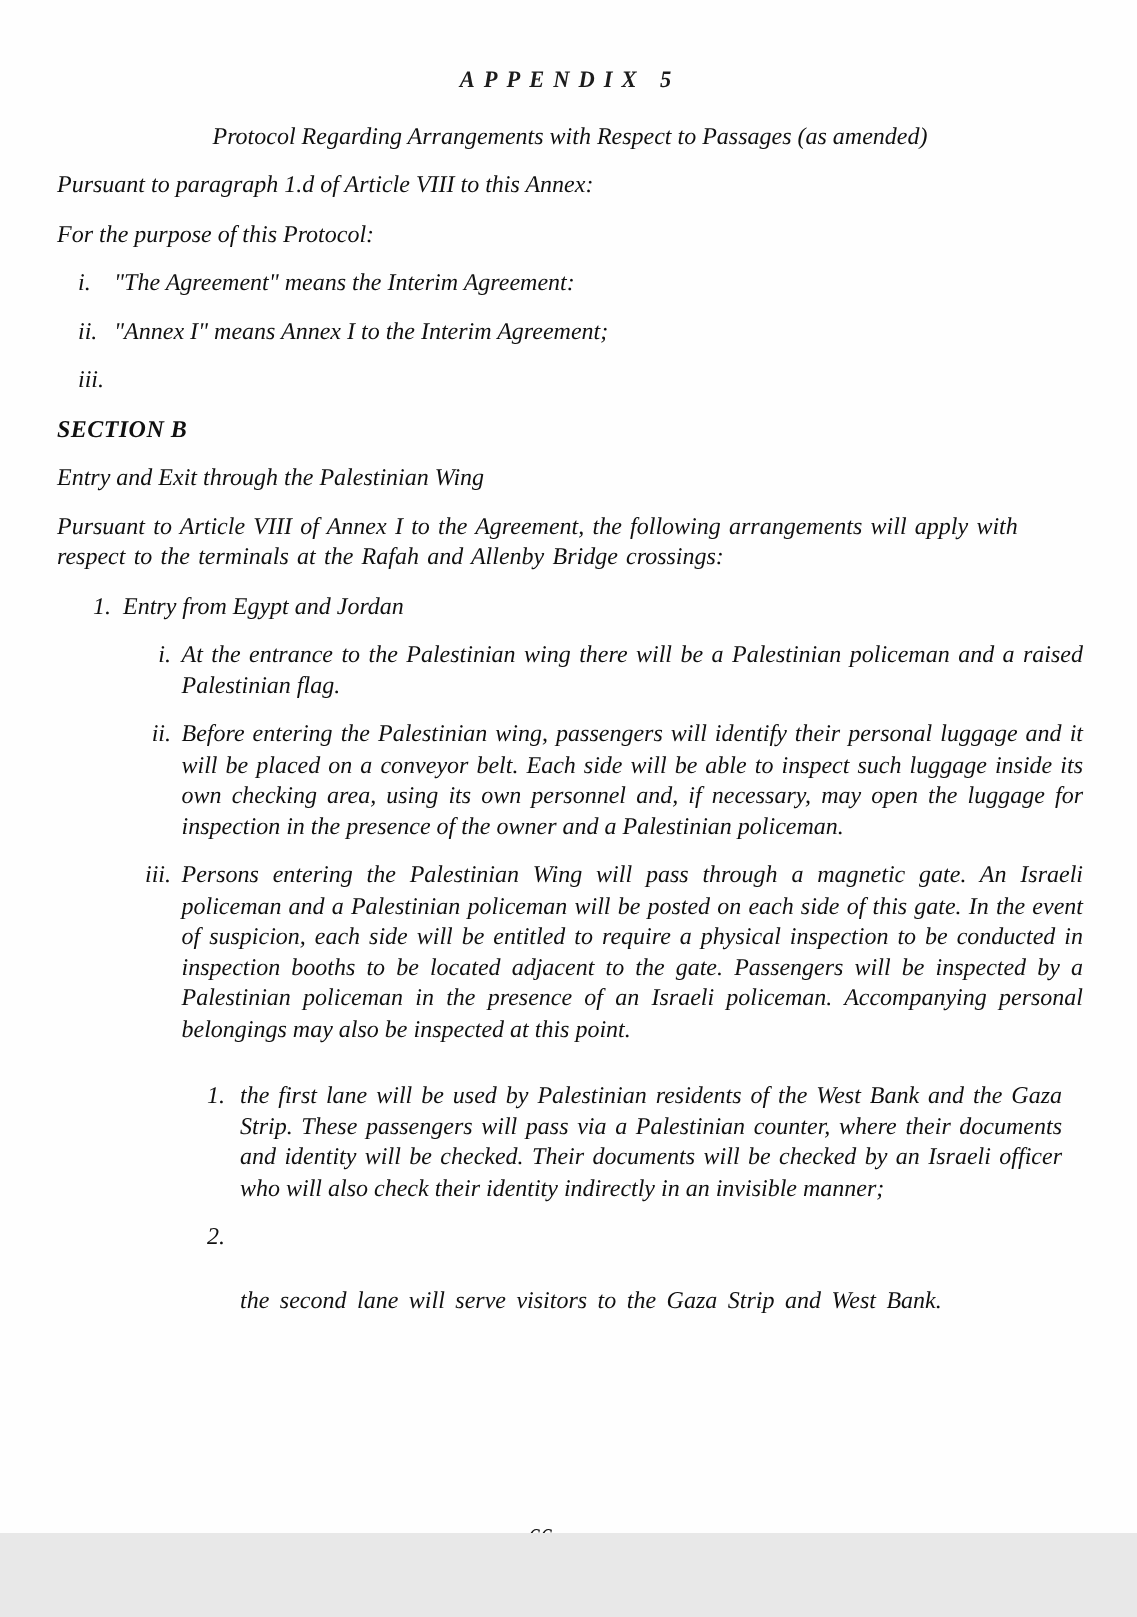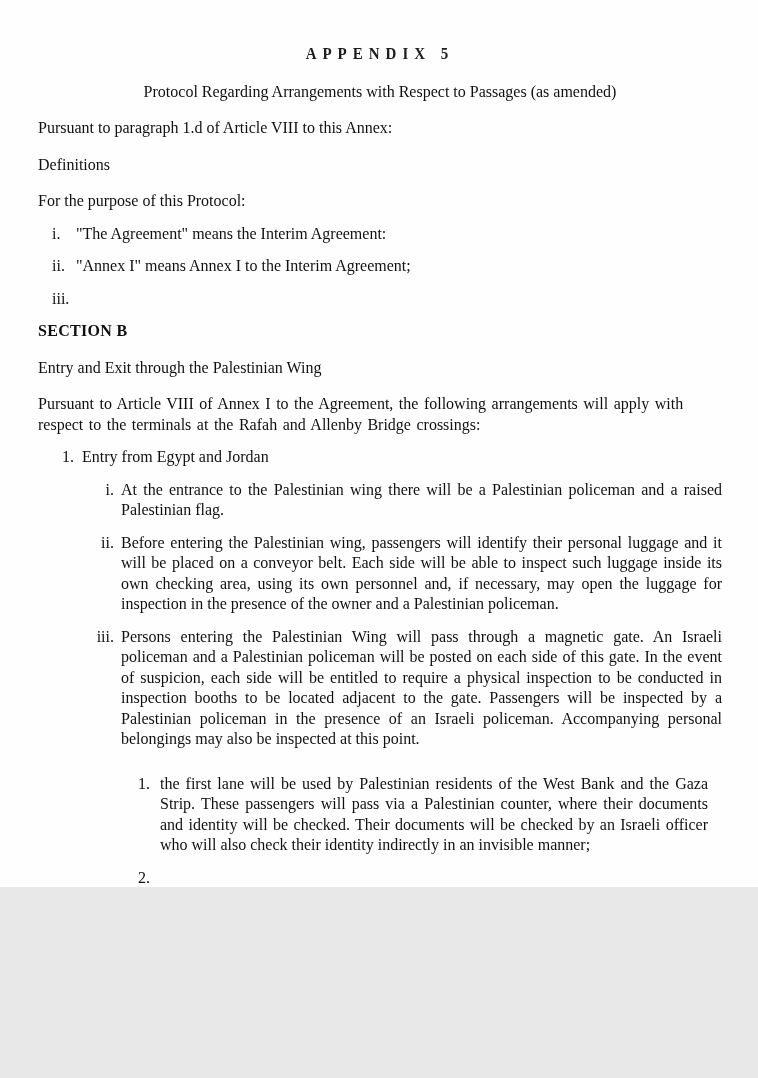--- a/index.html
+++ b/index.html
@@ -3,47 +3,48 @@
 <meta charset="utf-8">
 <style>
   html, body {
     margin: 0;
     padding: 0;
     background: #e8e8e8;
   }
   .page {
     position: relative;
     width: 758px;
-    height: 887px;
+    height: 1022px;
     margin: 0 auto;
     background: #fefefe;
     color: #101010;
     font-family: "Liberation Serif", "DejaVu Serif", serif;
     font-size: 16px;
     line-height: 20.5px;
     box-sizing: border-box;
     padding: 44px 36px 0 38px;
     overflow: hidden;
+    font-style: italic;
   }
   .appendix-header {
     text-align: center;
     font-weight: 700;
     font-size: 15px;
     letter-spacing: 6px;
     color: #1c1c1c;
     filter: blur(0.45px);
     transform: scaleY(1.05);
     margin: 0 0 17px 0;
   }
   .doc-title {
     text-align: center;
     margin: 0 0 12px 0;
   }
   .para {
-    margin: 16px 0 12px 0;
+    margin: 0 0 12px 0;
   }
   .section-heading {
     font-weight: 700;
     margin: 0 0 12px 0;
     letter-spacing: 0.3px;
   }
   .wide-space { word-spacing: 1.5px; }
 
   
   .list-a-item {
@@ -113,21 +114,20 @@
 
 <div class="page">
 
   <div class="appendix-header">APPENDIX 5</div>
 
   <div class="doc-title">Protocol Regarding Arrangements with Respect to Passages (as amended)</div>
 
   <p class="para">Pursuant to paragraph 1.d of Article VIII to this Annex:</p>
 
 
-  <p class="para">Definitions</p>
 
   <p class="para">For the purpose of this Protocol:</p>
 
   <div class="list-a-item">
     <span class="marker-a">i.</span>
     <span class="itext">"The Agreement" means the Interim Agreement:</span>
   </div>
   <div class="list-a-item">
     <span class="marker-a">ii.</span>
     <span class="itext">"Annex I" means Annex I to the Interim Agreement;</span>

